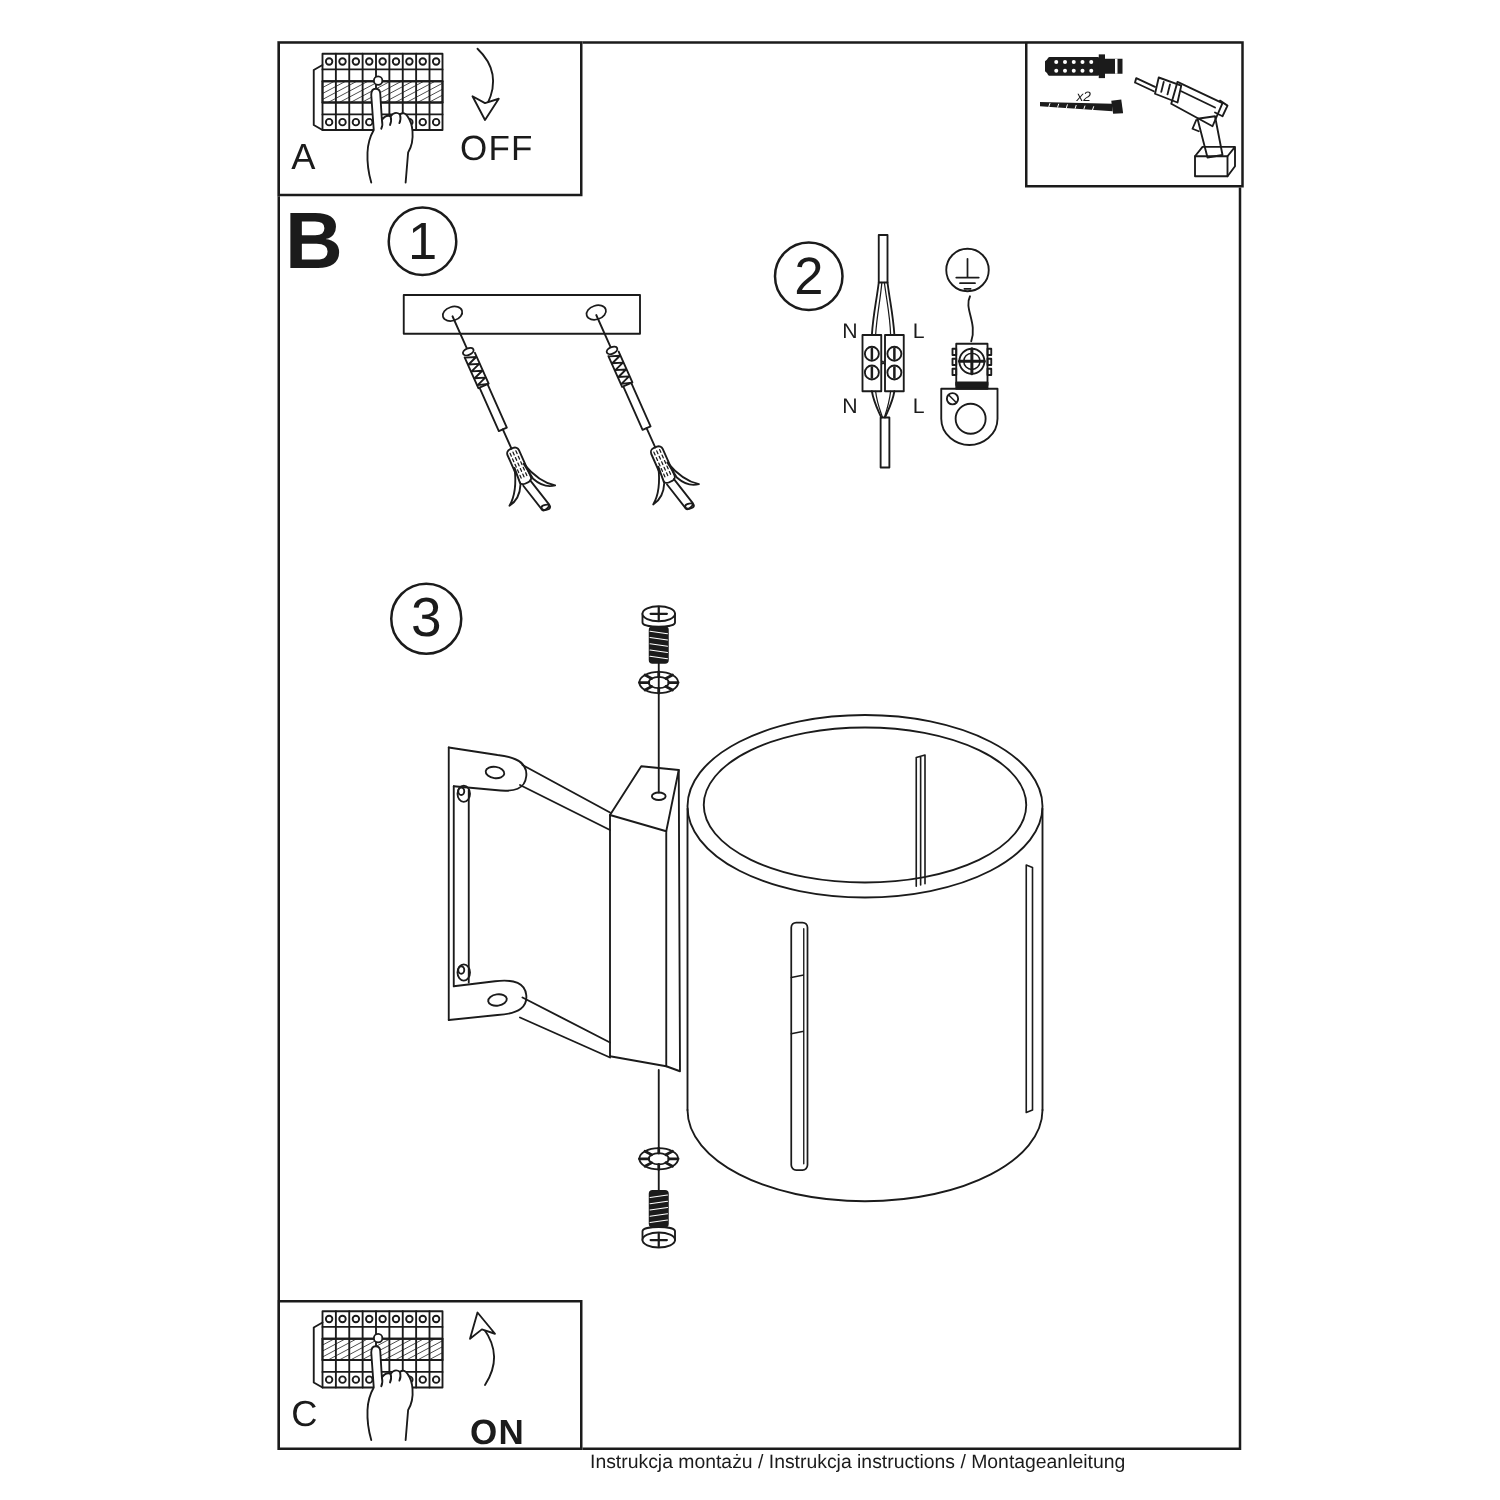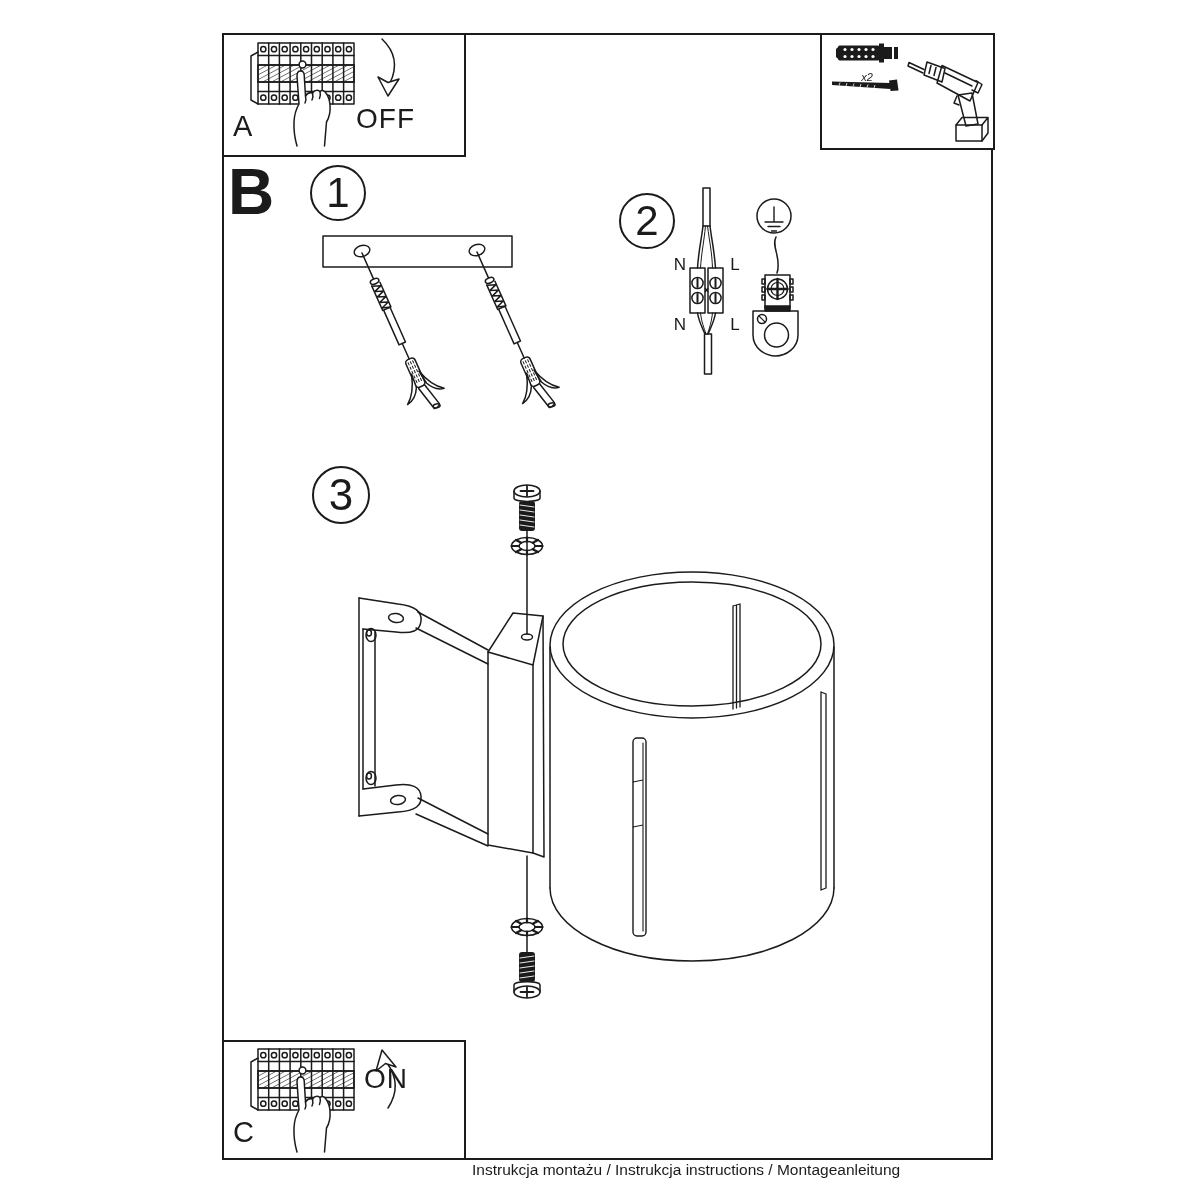--- a/index.html
+++ b/index.html
@@ -1,21 +1,21 @@
 <!DOCTYPE html>
 <html><head>
 <meta charset="utf-8">
 <style>
   html,body{margin:0;padding:0;background:#fff;}
   #page{position:relative;width:1200px;height:1200px;background:#ffffff;
         font-family:"Liberation Sans", sans-serif;color:#1b1b1b;overflow:hidden;}
   .abs{position:absolute;}
   .frame{border:2px solid #1b1b1b;background:#fff;}
   .biglabel{font-size:29px;line-height:1;}
-  .switchlabel{font-size:28px;line-height:1;letter-spacing:1px;}
+  .switchlabel{font-size:28px;line-height:1;letter-spacing:1px;margin-left:12px;}
   .sectionlabel{font-size:64px;font-weight:bold;line-height:1;}
   .stepcircle{border:2px solid #1b1b1b;border-radius:50%;display:flex;
               align-items:center;justify-content:center;font-size:42px;background:#fff;}
   .footer{font-size:15.5px;line-height:23px;white-space:pre;}
   svg{display:block;}
   svg *{vector-effect:none;}
   .ink{stroke:#1b1b1b;fill:none;stroke-width:1.5;stroke-linecap:round;stroke-linejoin:round;}
 </style>
 </head>
 <body>
@@ -270,21 +270,21 @@
     <use href="#machine-screw" transform="translate(197,506) scale(1,-1)"></use>
   </svg>
 
   <div class="abs frame" style="left:222px;top:1040px;width:240px;height:116px;"></div>
   <svg class="abs" style="left:246px;top:1044px;" width="120" height="110" viewBox="0 0 120 110">
     <use href="#breaker"></use>
   </svg>
   <svg class="abs" style="left:362px;top:1044px;" width="44" height="66" viewBox="0 0 44 66">
     <use href="#arrow-up"></use>
   </svg>
-  <span class="abs switchlabel" style="left:364px;top:1065px;">ON</span>
+  <span class="abs switchlabel" style="left:364px;top:1132px;font-weight:bold;">ON</span>
   <span class="abs biglabel" style="left:233px;top:1118px;">C</span>
 
   <div class="abs footer" style="left:472px;top:1112px;">
     <div>Instrukcja montażu / Instrukcja instructions / Montageanleitung</div>
     
   </div>
 
 </div>
 
 </body></html>

